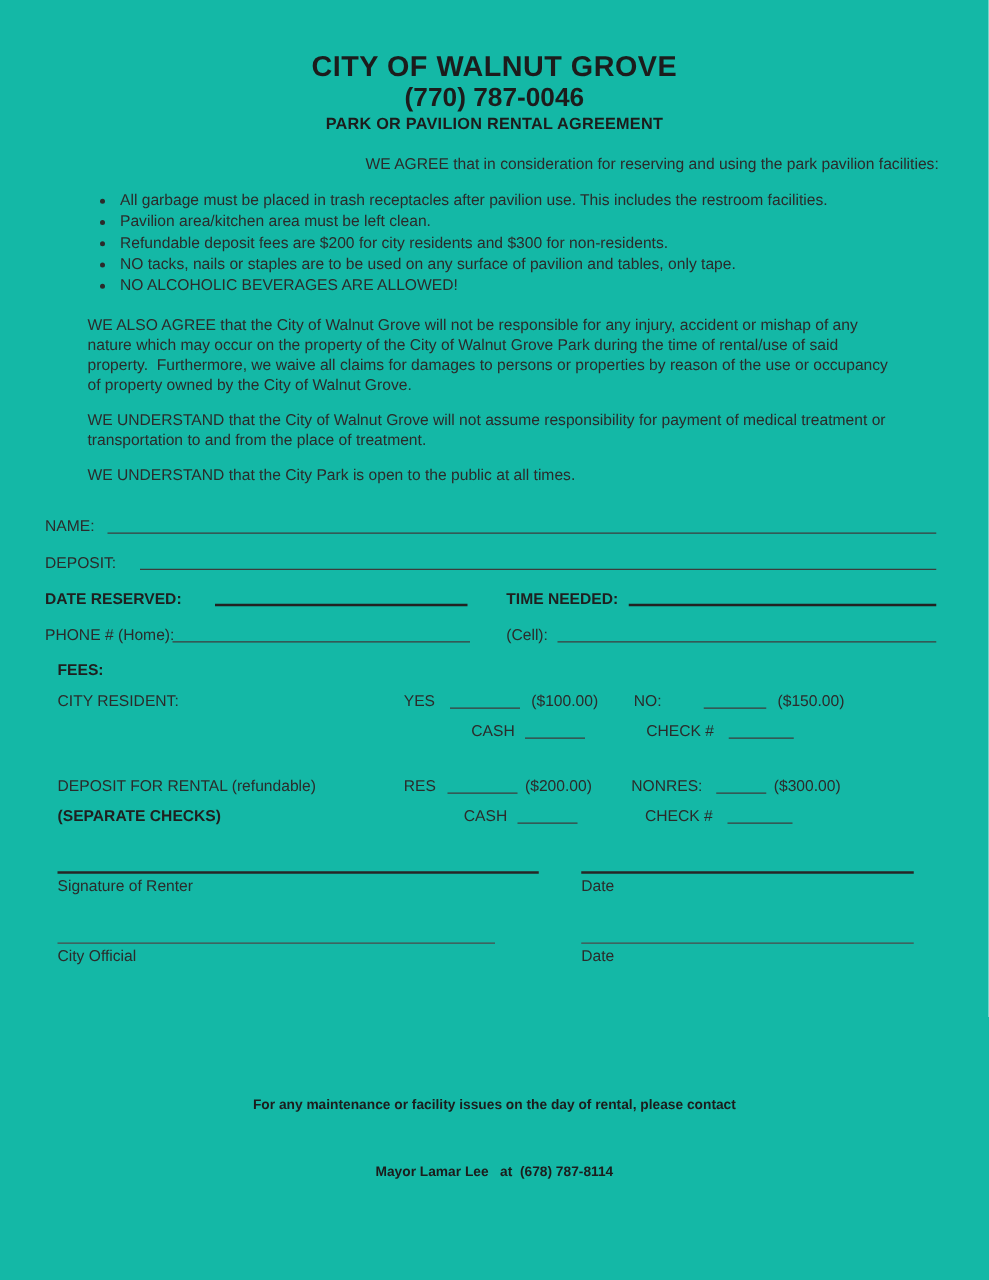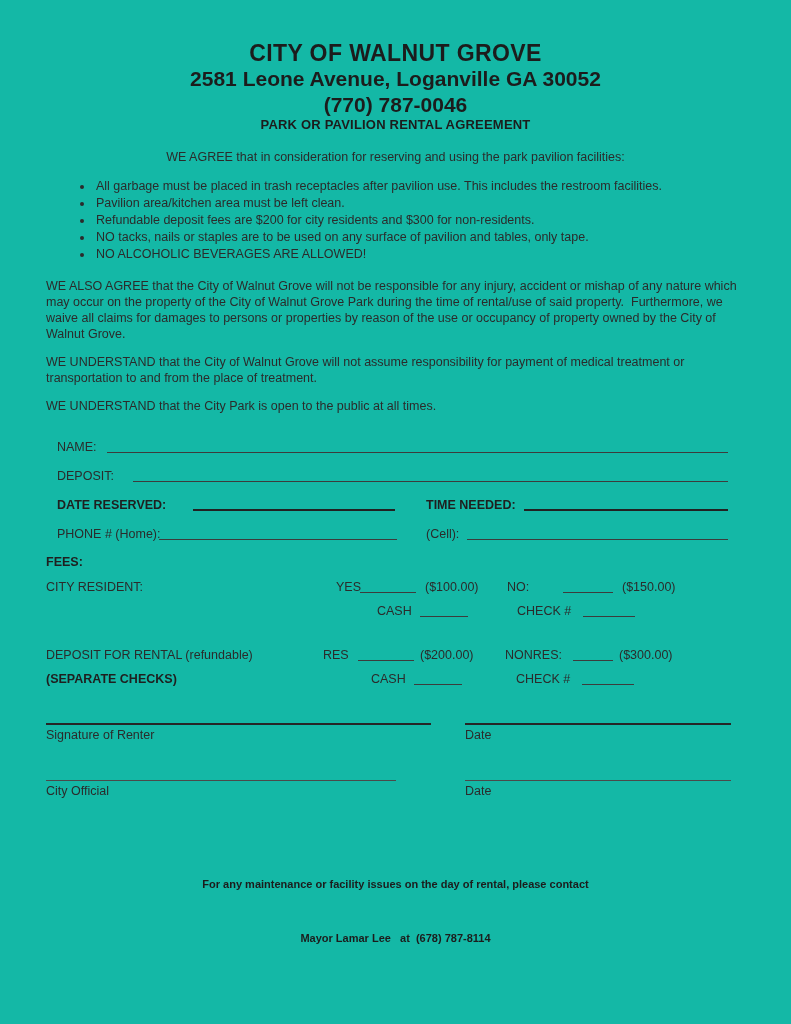--- a/index.html
+++ b/index.html
@@ -15,28 +15,28 @@
     font-size: 12.5px;
     overflow: hidden;
   }
   
   .hdr { text-align: center; padding-top: 40px; color: #1c1c1c; }
   .hdr-title { font-size: 23px; font-weight: bold; line-height: 26px; letter-spacing: 0.4px; }
   .hdr-addr  { font-size: 21px; font-weight: bold; line-height: 26px; }
   .hdr-phone { font-size: 21px; font-weight: bold; line-height: 25px; }
   .hdr-sub   { font-size: 13px; font-weight: bold; line-height: 16px; letter-spacing: 0.2px; }
   
-  .intro { text-align: center; margin: 17px 40px 0; line-height: 14px; }
+  .intro { text-align: right; margin: 17px 40px 0; line-height: 14px; }
   .bullets { margin: 14px 0 0 72px; padding: 0 0 0 22px; }
   .bullets li { line-height: 17px; padding-left: 2px; }
-  .para { margin: 12px 46px 0; line-height: 16px; white-space: pre-wrap; }
+  .para { margin: 12px 70px 0; line-height: 16px; white-space: pre-wrap; }
   .para.first { margin-top: 15px; }
   
   .formblock { margin-top: 13px; }
-  .frow { position: relative; height: 29px; margin: 0 57px; }
+  .frow { position: relative; height: 29px; margin: 0 36px; }
   .frow .lbl { position: absolute; bottom: 2px; white-space: nowrap; }
   .frow .uline {
     position: absolute; bottom: 3px; height: 1px;
     border-bottom: 1px solid #3c3c3c;
   }
   .frow .uline.bold { border-bottom: 2px solid #222; }
   .b { font-weight: bold; color: #1f1f1f; }
   
   .fees-heading { margin: 9px 46px 0; font-weight: bold; color: #1f1f1f; line-height: 20px; }
   .feerow { position: relative; height: 24px; margin: 0 46px; }
@@ -57,21 +57,20 @@
     line-height: 18px; color: #1c1c1c; white-space: pre-wrap;
   }
 </style>
 </head>
 <body>
 
 <div class="page">
 
   <header class="hdr">
     <div class="hdr-title">CITY OF WALNUT GROVE</div>
-    <div class="hdr-addr">2581 Leone Avenue, Loganville GA 30052</div>
     <div class="hdr-phone">(770) 787-0046</div>
     <div class="hdr-sub">PARK OR PAVILION RENTAL AGREEMENT</div>
   </header>
 
   <p class="intro">WE AGREE that in consideration for reserving and using the park pavilion facilities:</p>
 
   <ul class="bullets">
     <li>All garbage must be placed in trash receptacles after pavilion use. This includes the restroom facilities.</li>
     <li>Pavilion area/kitchen area must be left clean.</li>
     <li>Refundable deposit fees are $200 for city residents and $300 for non-residents.</li>
@@ -109,21 +108,21 @@
       <span class="uline" style="left:410px; right:6px"></span>
     </div>
 
 
   </div>
 
   <div class="fees-heading">FEES:</div>
 
   <div class="feerow">
     <span class="fl" style="left:0">CITY RESIDENT:</span>
-    <span class="fl" style="left:290px">YES</span>
+    <span class="fl" style="left:277px">YES</span>
     <span class="fu" style="left:314px; width:56px"></span>
     <span class="fl" style="left:379px">($100.00)</span>
     <span class="fl" style="left:461px">NO:</span>
     <span class="fu" style="left:517px; width:50px"></span>
     <span class="fl" style="left:576px">($150.00)</span>
   </div>
 
   <div class="feerow">
     <span class="fl" style="left:331px">CASH</span>
     <span class="fu" style="left:374px; width:48px"></span>

